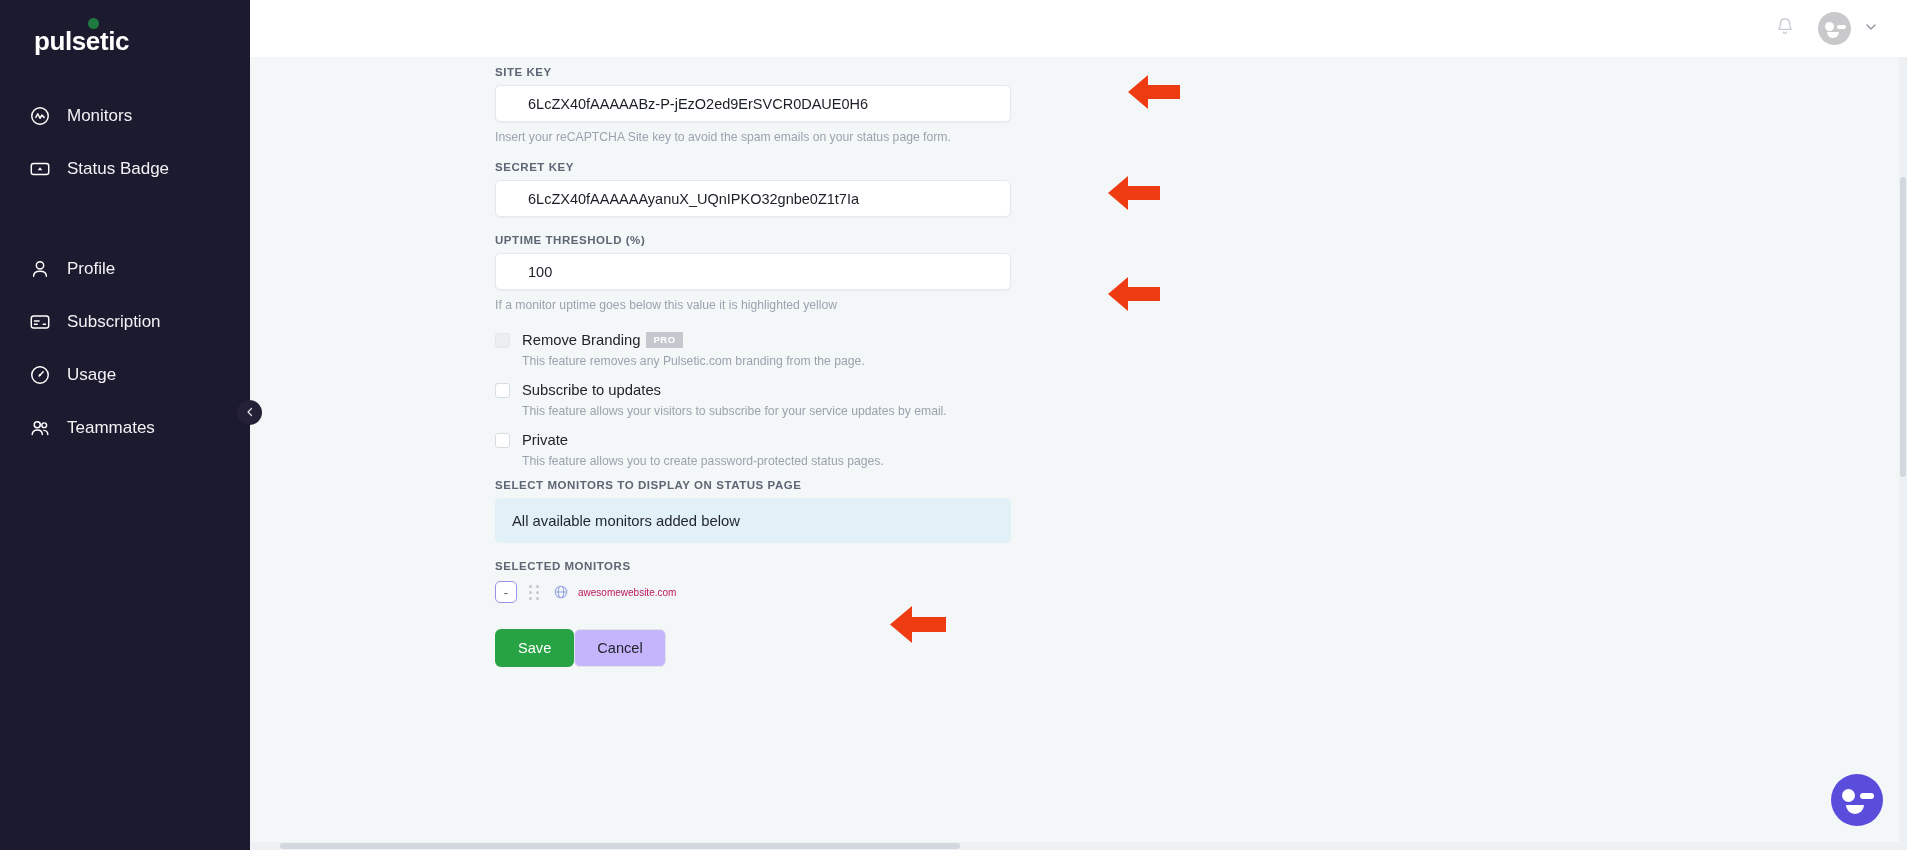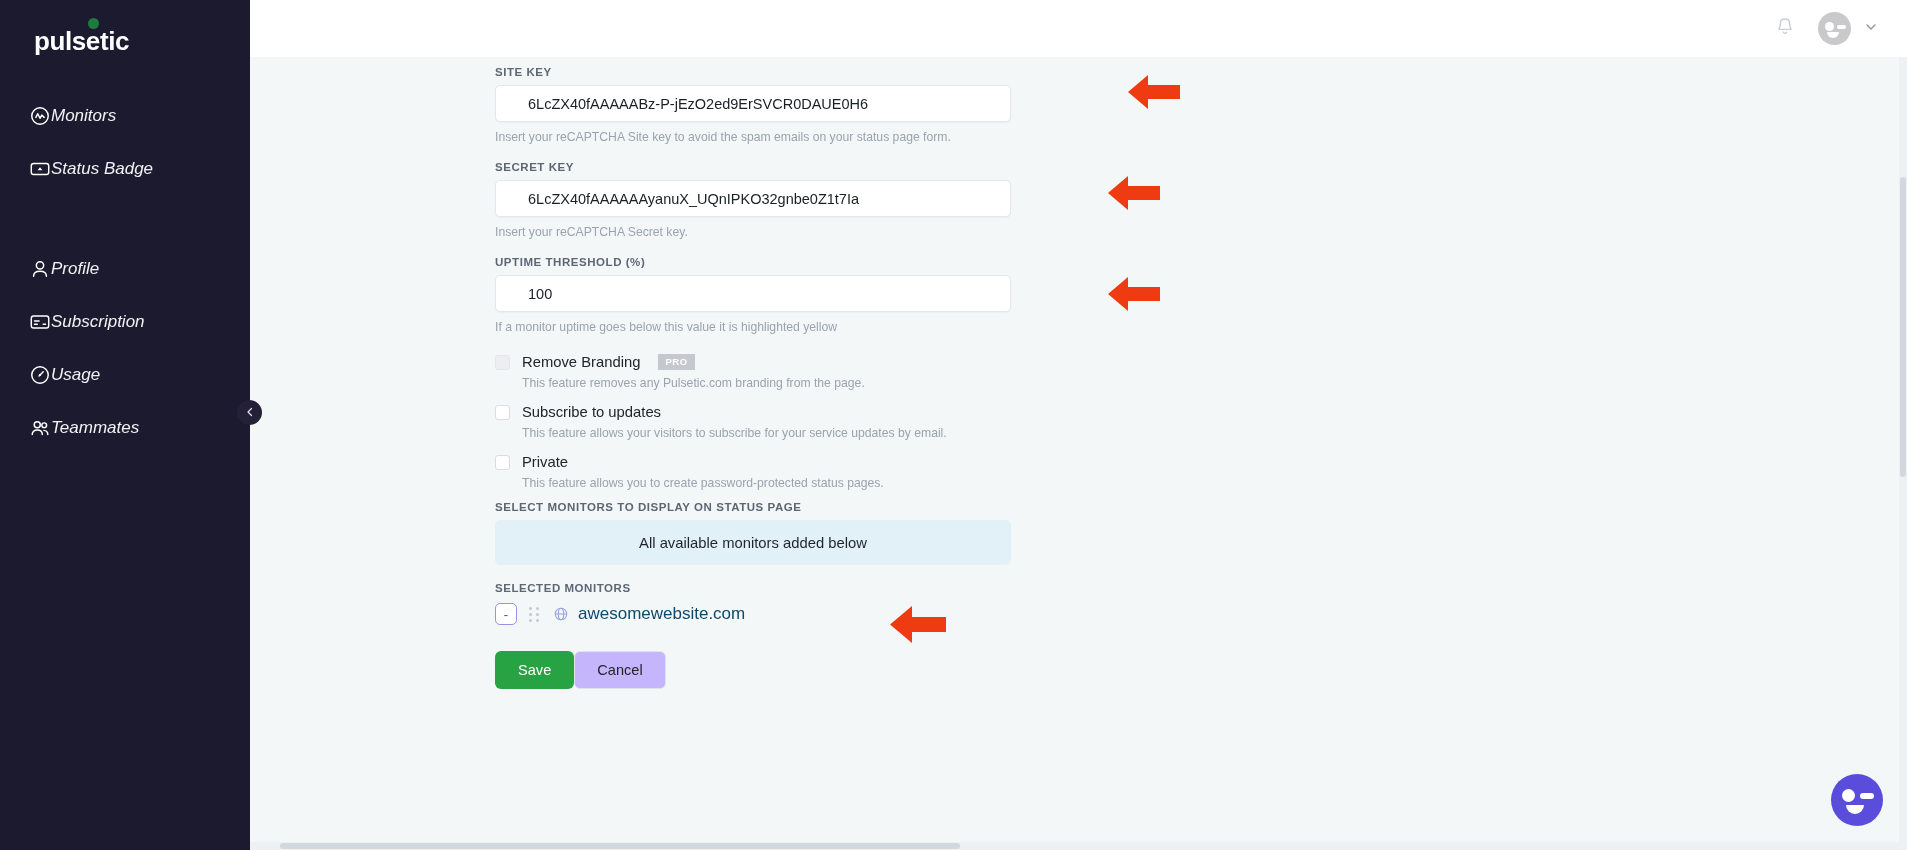--- a/index.html
+++ b/index.html
@@ -35,28 +35,28 @@
     position: absolute;
     left: 88px; top: 18px;
     width: 11px; height: 11px;
     border-radius: 50%;
     background: #1f7a3f;
   }
   .nav-group { margin-top: 22px; padding: 0 14px; }
   .nav-group.second { margin-top: 53px; }
   .nav-item {
     display: flex; align-items: center;
+    gap: 16px;
     height: 47px;
     padding: 0 14px;
     border-radius: 9px;
     color: #f2f2f5;
     font-size: 17px;
     margin-bottom: 6px;
     cursor: pointer;
-    font-style: italic;
   }
   .nav-item.active { background: #6c5ce7; }
   .nav-icon { width: 23px; height: 23px; flex: 0 0 23px;
               display: flex; align-items: center; justify-content: center; }
   .nav-icon svg { display: block; }
   .nav-label { line-height: 20px; }
 
   .collapse-handle {
     position: absolute;
     right: -12px; top: 400px;
@@ -155,21 +155,21 @@
     border: 1px solid #d7dde3;
     background: #ffffff;
     margin-top: 4px;
     flex: 0 0 15px;
     cursor: pointer;
   }
   .cb.disabled { background: #eceef1; border-color: #e3e6ea; }
   .check-title {
     font-size: 14.8px;
     color: #20242b;
-    display: flex; align-items: center; gap: 18px;
+    display: flex; align-items: center; gap: 6px;
     line-height: 22px;
   }
   .pro-badge {
     background: #c5c9cf;
     color: #ffffff;
     font-size: 9.5px;
     font-weight: 700;
     letter-spacing: 0.5px;
     padding: 2px 7px 2px 7px;
     border-radius: 0;
@@ -183,21 +183,20 @@
   }
 
   .monitors-box {
     width: 516px; height: 45px;
     background: #e2f0f8;
     border-radius: 5px;
     display: flex; align-items: center;
     padding: 0 17px;
     font-size: 14.8px;
     color: #1f242b;
-    justify-content: center;
   }
 
   .selected-row {
     display: flex; align-items: center;
     gap: 0;
     margin-top: 9px;
   }
   .minus-btn {
     width: 22px; height: 22px;
     border: 1px solid #9b8fe8;
@@ -212,22 +211,22 @@
   .drag-handle {
     width: 26px; height: 22px;
     display: flex; align-items: center; justify-content: center;
     cursor: grab;
     margin-left: 4px;
   }
   .dots { display: grid; grid-template-columns: 3px 3px; gap: 3px 4px; }
   .dots i { width: 3px; height: 3px; background: #c3c8cf; border-radius: 50%; display: block; }
   .globe-icon { margin-left: 6px; display: flex; align-items: center; }
   .monitor-name {
-    font-size: 17px;
-    color: #0c4a6e;
+    font-size: 10px;
+    color: #be185d;
     margin-left: 9px;
     font-weight: 400;
   }
 
   .actions { display: flex; gap: 0; margin-top: 26px; }
   .btn {
     height: 38px;
     border-radius: 6px;
     font-size: 14.6px;
     font-family: "Liberation Sans", sans-serif;
@@ -416,21 +415,20 @@
 
         <div class="field-block first">
           <div class="field-label">SITE KEY</div>
           <input class="text-input" type="text" value="6LcZX40fAAAAABz-P-jEzO2ed9ErSVCR0DAUE0H6" style="">
           <div class="hint">Insert your reCAPTCHA Site key to avoid the spam emails on your status page form.</div>
         </div>
 
         <div class="field-block">
           <div class="field-label">SECRET KEY</div>
           <input class="text-input" type="text" value="6LcZX40fAAAAAAyanuX_UQnIPKO32gnbe0Z1t7Ia" style="">
-          <div class="hint">Insert your reCAPTCHA Secret key.</div>
         </div>
 
         <div class="field-block">
           <div class="field-label">UPTIME THRESHOLD (%)</div>
           <input class="text-input" type="text" value="100" style="">
           <div class="hint">If a monitor uptime goes below this value it is highlighted yellow</div>
         </div>
 
         <div class="check-block">
           <div class="check-row">

